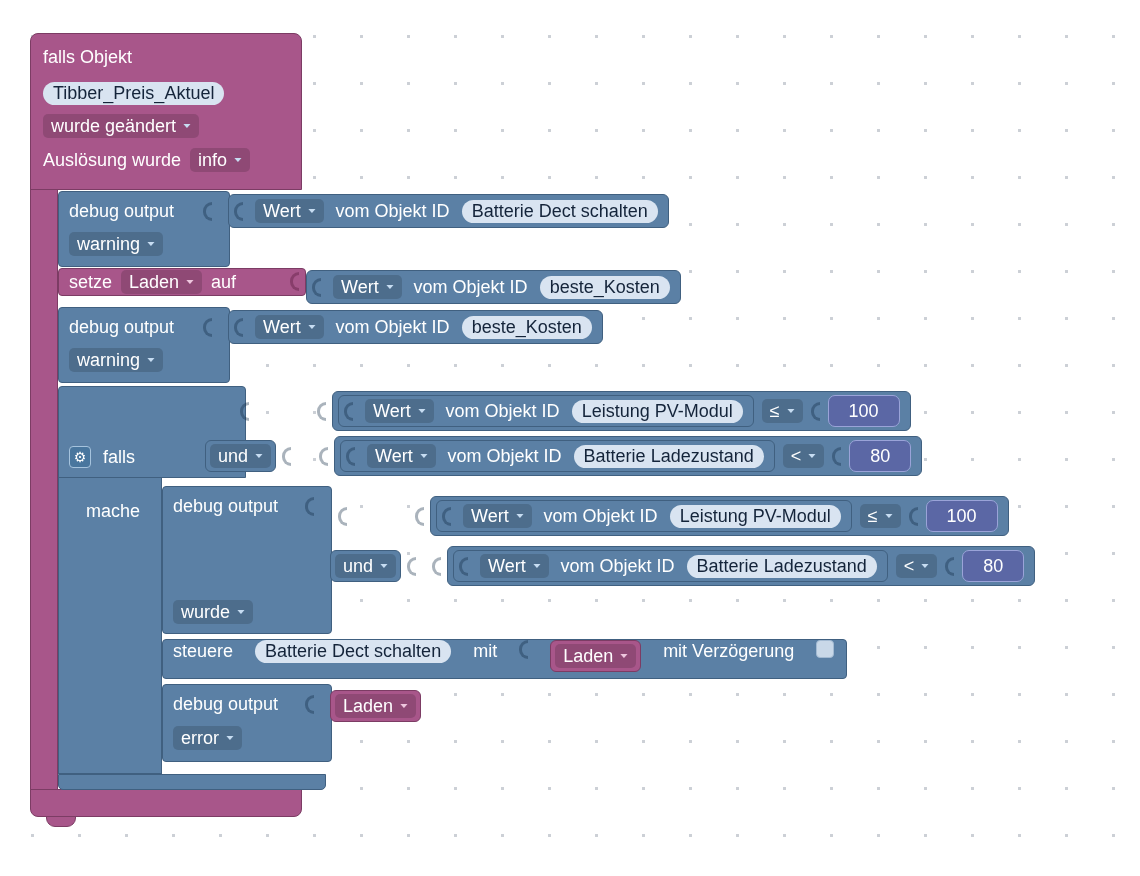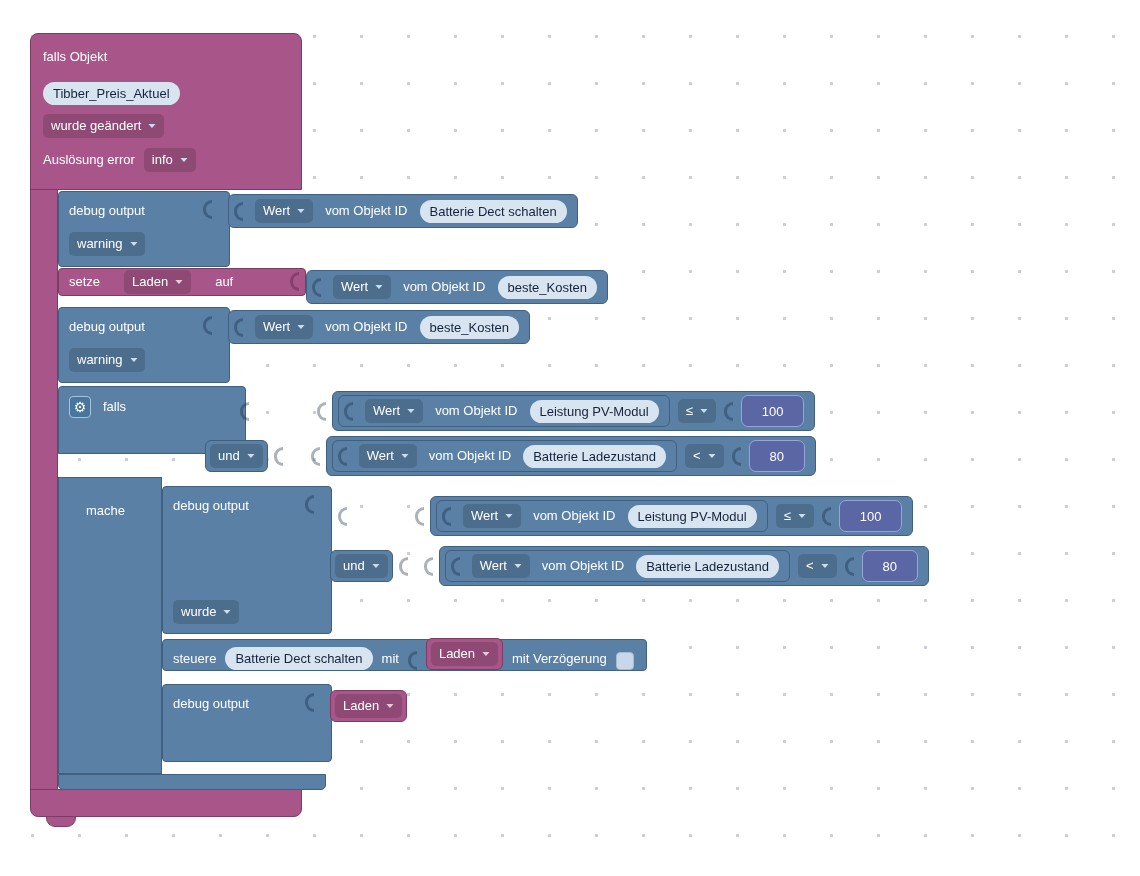--- a/index.html
+++ b/index.html
@@ -2,21 +2,21 @@
 <html><head>
 <meta charset="utf-8">
 <style>
   *{box-sizing:border-box}
   html,body{margin:0;padding:0;background:#fff}
   #canvas{
     position:relative;width:1140px;height:876px;overflow:hidden;
     background-color:#ffffff;
     background-image:radial-gradient(circle,#ccd0d6 1.4px,rgba(204,208,214,0) 2px);
     background-size:47px 47px;background-position:9px 13px;
-    font-family:"Liberation Sans",sans-serif;font-size:13px;color:#fff;
+    font-family:"Liberation Sans",sans-serif;font-size:18px;color:#fff;
   }
   .abs{position:absolute}
   .blue{background:#5b80a5;border:1px solid #406080}
   .pinkbg{background:#a8568a;border:1px solid #7c3c64}
   .lbl{white-space:nowrap;color:#fff;line-height:22px}
   .pill{display:inline-block;background:#d9e4f1;color:#14243a;border-radius:12px;
         padding:1px 10px;line-height:21px;white-space:nowrap;cursor:text}
   .dd{display:inline-flex;align-items:center;background:rgba(0,0,0,0.15);border-radius:5px;
       padding:2px 8px;line-height:20px;white-space:nowrap;cursor:pointer;color:#fff}
   .dd::after{content:"▼";font-size:8px;line-height:1;margin-left:7px;color:#c7ddf2;
@@ -35,39 +35,39 @@
         border-radius:6px;padding:3px 4px}
   .pblk{display:inline-flex;align-items:center;background:#a8568a;border:1px solid #7c3c64;
         border-radius:6px;padding:3px 4px}
   .crow{position:absolute;display:flex;align-items:center;gap:6px;height:44px}
   .gear{display:inline-flex;flex:none;align-items:center;justify-content:center;width:22px;height:22px;
         background:#49769e;border:1px solid #a6c3dd;border-radius:4px;cursor:pointer}
   .gear::after{content:"⚙";font-size:14px;color:#fff}
   .cb{display:inline-block;flex:none;width:18px;height:18px;background:#c9d8e8;
       border:1px solid #a3bad2;border-radius:4px;cursor:pointer}
   .sp{flex:none;height:1px}
-  .srow{display:flex;align-items:flex-start;justify-content:space-between;padding:8px 17px 0 10px}
+  .srow{display:flex;align-items:center;justify-content:space-between;padding:8px 17px 0 10px}
 </style>
 </head>
 <body>
 
 <div id="canvas">
 
   <div class="abs pinkbg" style="left:30px;top:33px;width:272px;height:157px;border-radius:8px 8px 0 0;padding:8px 12px">
     <div style="height:30px;display:flex;align-items:center">
       <span class="lbl">falls Objekt</span>
     </div>
     <div style="margin:10px 0 9px">
       <span class="pill">Tibber_Preis_Aktuel</span>
     </div>
     <div style="margin:0 0 10px">
       <span class="dd">wurde geändert</span>
     </div>
     <div style="display:flex;align-items:center;gap:9px">
-      <span class="lbl">Auslösung error</span>
+      <span class="lbl">Auslösung wurde</span>
       <span class="dd">info</span>
     </div>
   </div>
   <div class="abs pinkbg" style="left:30px;top:189px;width:28px;height:601px"></div>
   <div class="abs pinkbg" style="left:30px;top:789px;width:272px;height:28px;border-radius:0 0 8px 8px"></div>
   <div class="abs pinkbg" style="left:46px;top:816px;width:30px;height:11px;border-radius:0 0 9px 9px"></div>
 
   <div class="abs blue" style="left:58px;top:191px;width:172px;height:76px;border-radius:4px">
     <div class="srow">
       <span class="lbl">debug output</span>
@@ -77,21 +77,21 @@
       <span class="dd">warning</span>
     </div>
   </div>
   <div class="abs vblk" style="left:228px;top:194px">
     <span class="cup"></span>
     <span class="dd">Wert</span>
     <span class="lbl">vom Objekt ID</span>
     <span class="pill">Batterie Dect schalten</span>
   </div>
 
-  <div class="abs pinkbg" style="left:58px;top:268px;width:248px;height:28px;border-radius:4px;display:flex;align-items:center;gap:24px;padding:0 6px 1px 10px">
+  <div class="abs pinkbg" style="left:58px;top:268px;width:248px;height:28px;border-radius:4px;display:flex;align-items:center;gap:9px;padding:0 6px 1px 10px">
     <span class="lbl">setze</span>
     <span class="dd on-pink">Laden</span>
     <span class="lbl">auf</span>
     <span class="cup on-pink" style="margin-left:auto"></span>
   </div>
   <div class="abs vblk" style="left:306px;top:270px">
     <span class="cup"></span>
     <span class="dd">Wert</span>
     <span class="lbl">vom Objekt ID</span>
     <span class="pill">beste_Kosten</span>
@@ -106,21 +106,21 @@
       <span class="dd">warning</span>
     </div>
   </div>
   <div class="abs vblk" style="left:228px;top:310px">
     <span class="cup"></span>
     <span class="dd">Wert</span>
     <span class="lbl">vom Objekt ID</span>
     <span class="pill">beste_Kosten</span>
   </div>
 
-  <div class="abs blue" style="left:58px;top:386px;width:188px;height:68px;border-radius:4px 4px 0 0;padding:9px 10px;display:flex;align-items:flex-start;gap:12px">
+  <div class="abs blue" style="left:58px;top:386px;width:188px;height:92px;border-radius:4px 4px 0 0;padding:9px 10px;display:flex;align-items:flex-end;gap:12px">
     <span class="gear"></span>
     <span class="lbl">falls</span>
   </div>
 
   <div class="crow" style="left:240px;top:389px">
     <span class="cup"></span>
     <span class="sp" style="width:56px"></span>
     <span class="cup"></span>
     <div class="cblk">
       <div class="vblk" style="height:32px">
@@ -200,37 +200,40 @@
         <span class="dd">Wert</span>
         <span class="lbl">vom Objekt ID</span>
         <span class="pill">Batterie Ladezustand</span>
       </div>
       <span class="dd">&lt;</span>
       <span class="cup"></span>
       <span class="nblk">80</span>
     </div>
   </div>
 
-  <div class="abs blue" style="left:162px;top:639px;height:32px;border-radius:4px;display:inline-flex;align-items:flex-end;gap:9px;padding:0 12px 0 10px">
+  <div class="abs blue" style="left:162px;top:639px;height:40px;border-radius:4px;display:inline-flex;align-items:flex-start;gap:22px;padding:0 12px 0 10px">
     <span class="lbl">steuere</span>
     <span class="pill">Batterie Dect schalten</span>
     <span class="lbl">mit</span>
     <span class="cup"></span>
     <span class="pblk">
       <span class="dd on-pink">Laden</span>
     </span>
     <span class="lbl">mit Verzögerung</span>
     <span class="cb"></span>
   </div>
 
   <div class="abs blue" style="left:162px;top:684px;width:170px;height:78px;border-radius:4px">
     <div class="srow">
       <span class="lbl">debug output</span>
       <span class="cup"></span>
     </div>
+    <div style="padding:11px 0 0 10px">
+      <span class="dd">error</span>
+    </div>
   </div>
   <div class="abs" style="left:330px;top:690px;display:flex;align-items:center;gap:4px">
     <span class="pblk">
       <span class="dd on-pink">Laden</span>
     </span>
   </div>
 
 </div>
 
 </body></html>

